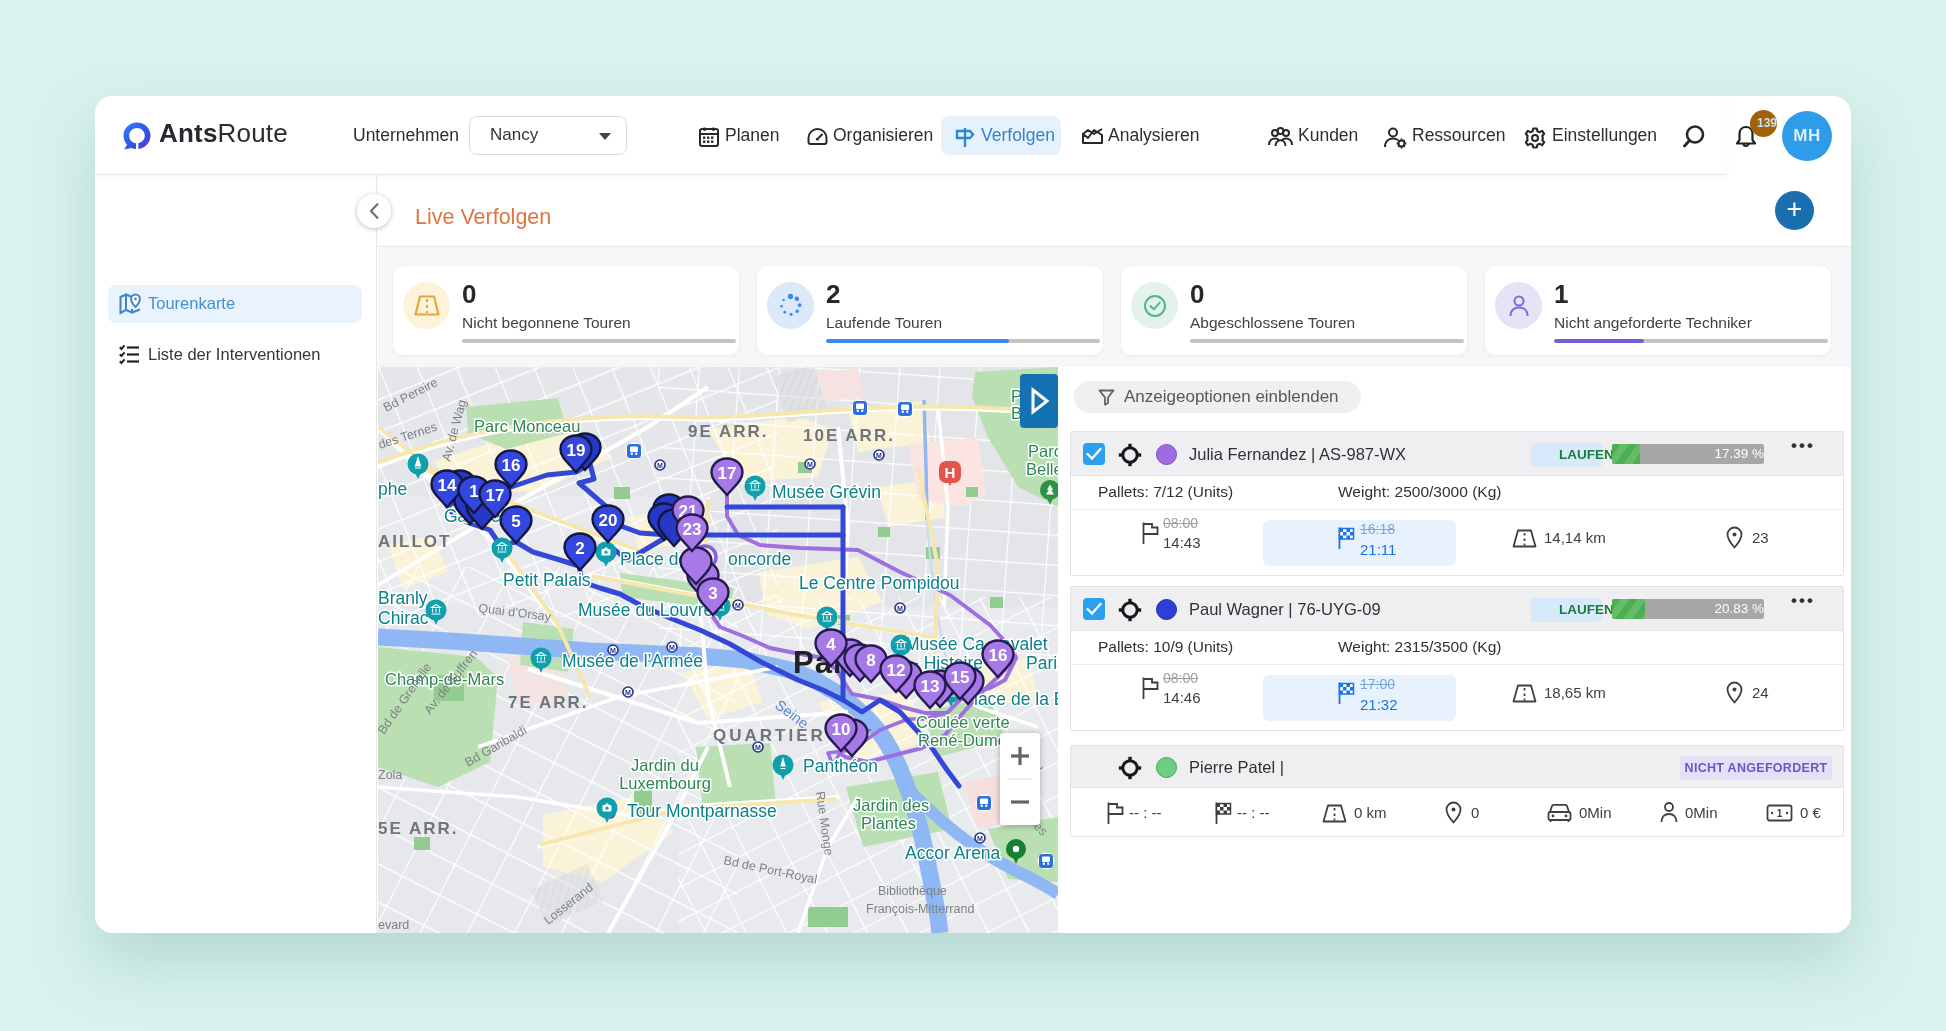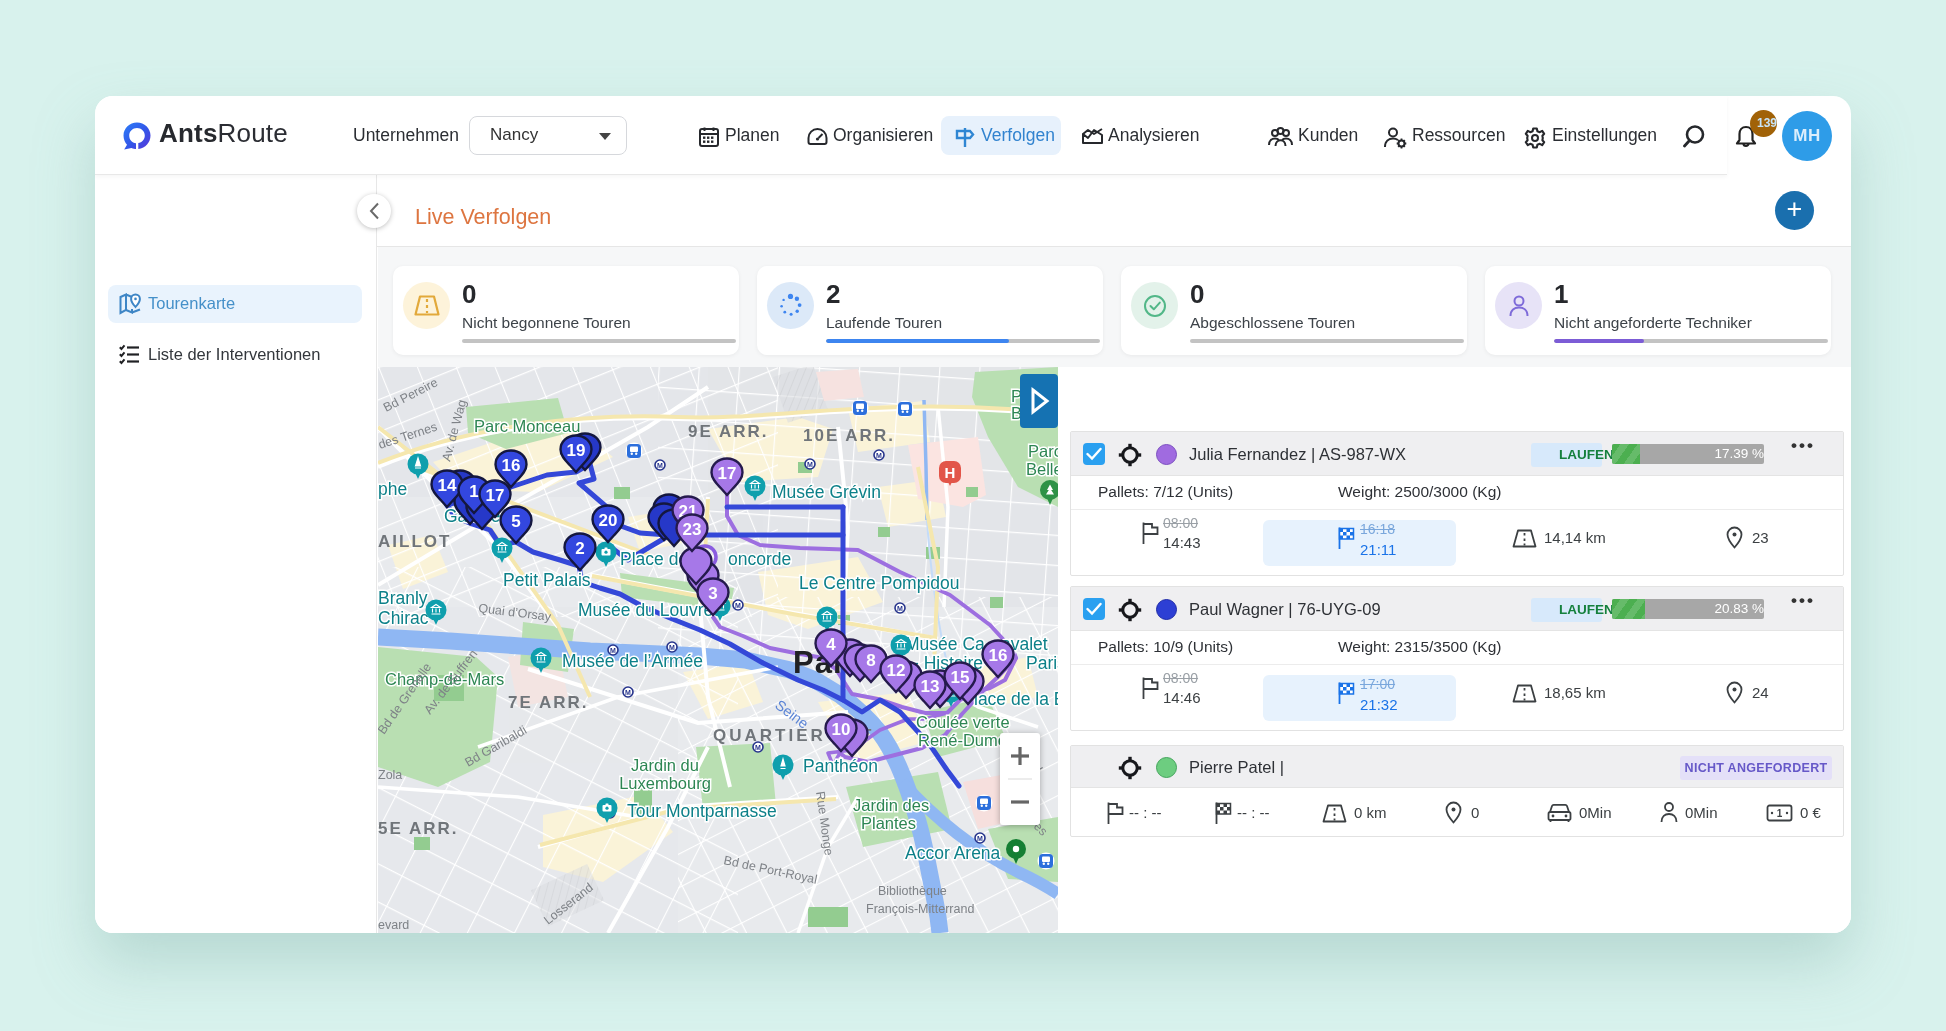--- a/index.html
+++ b/index.html
@@ -239,20 +239,26 @@
         </svg>
       <div class="statnum">1</div>
       <div class="statlbl">Nicht angeforderte Techniker</div>
       <div class="statbar" style="width:274px">
           <div style="width:90px;background:#7c5cd6"></div>
         </div>
     </div>
   </div>
 
   <div class="abs" style="left:963px;top:271px;width:793px;height:566px;background:#fff;z-index:5">
+    <div class="abs" style="left:16px;top:14px;width:287px;height:32px;background:#efefef;border-radius:16px">
+      <svg class="abs" style="left:24px;top:8px" width="17" height="17" viewBox="0 0 17 17">
+          <path d="M1.5,1.5 L15.5,1.5 L10,8.5 L10,14 L7,15.8 L7,8.5 Z" fill="none" stroke="#5f6368" stroke-width="1.8" stroke-linejoin="round"></path>
+        </svg>
+      <span class="abs" style="left:50px;top:6px;font-size:17px;color:#55585e">Anzeigeoptionen einblenden</span>
+    </div>
 
     <div class="tcard" style="top:64px;height:145px">
       <div class="thead">
         <div class="checkbox">
             <svg width="16" height="14" viewBox="0 0 16 14">
               <path d="M1.5,7 L6,11.5 L14.5,2" fill="none" stroke="#fff" stroke-width="2.4" stroke-linecap="round"></path>
             </svg>
           </div>
         <svg class="abs" style="left:47px;top:11px" width="24" height="24" viewBox="0 0 24 24">
             <circle cx="12" cy="12" r="7.2" fill="none" stroke="#17181c" stroke-width="3"></circle>

